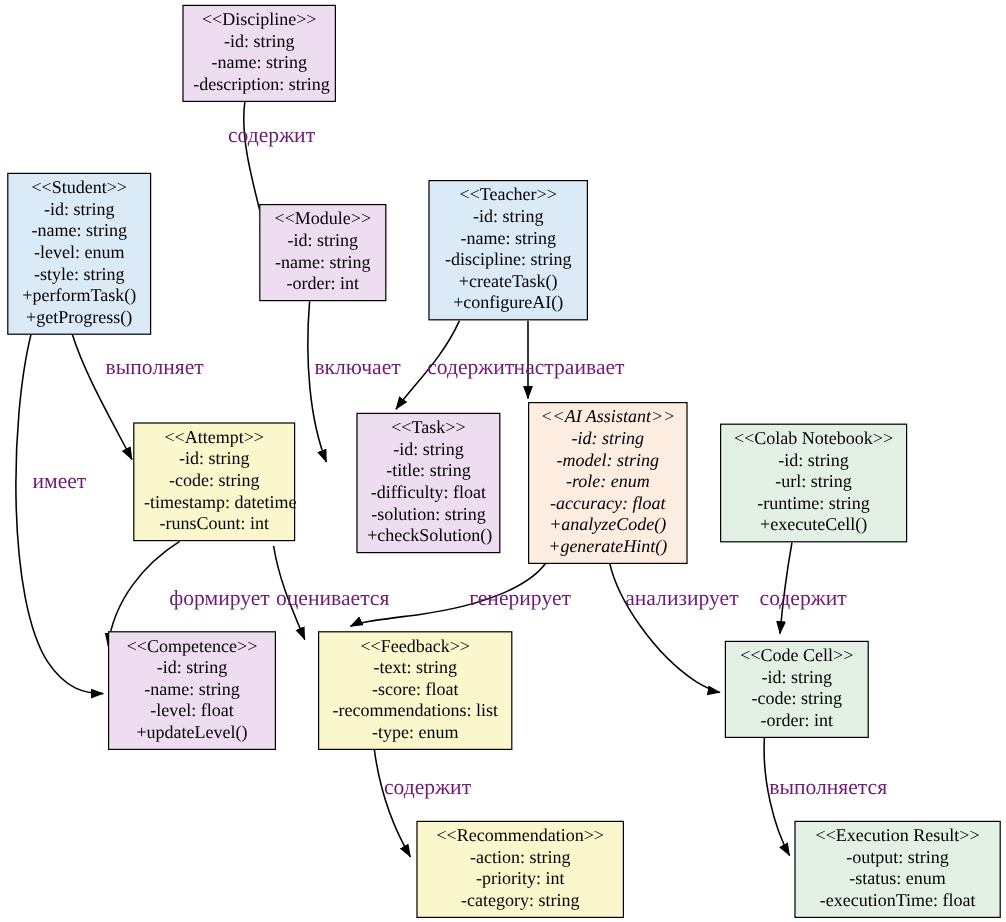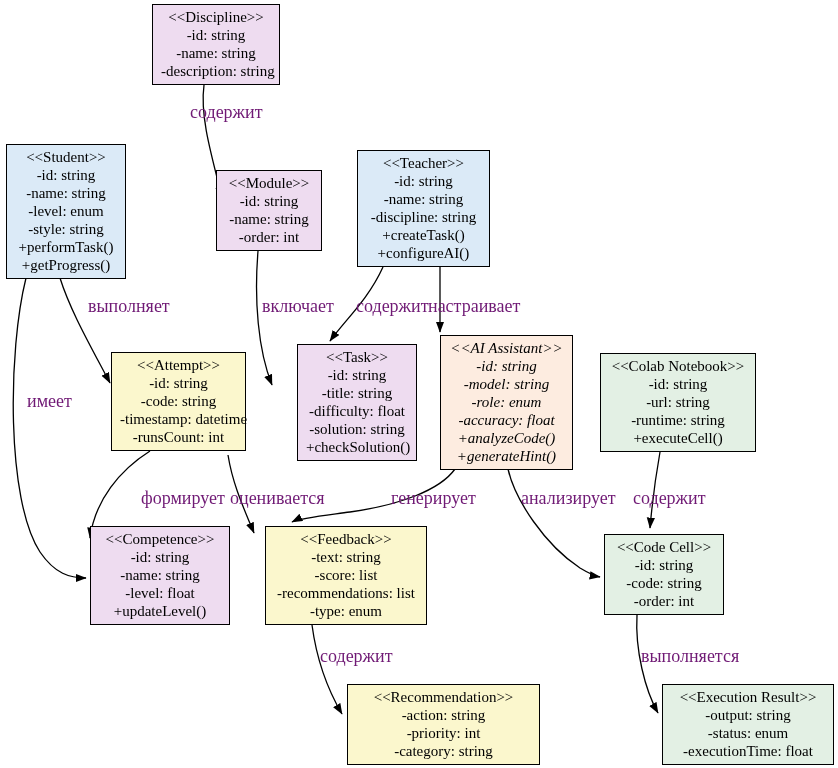--- a/index.html
+++ b/index.html
@@ -149,33 +149,33 @@
     <span class="cls-name">&lt;&lt;Competence&gt;&gt;</span>
     <span class="cls-member">-id: string</span>
     <span class="cls-member">-name: string</span>
     <span class="cls-member">-level: float</span>
     <span class="cls-member">+updateLevel()</span>
   </div>
 
   <div class="uml-class" style="left:265px; top:526px; width:162px; background:#fbf7cd;">
     <span class="cls-name">&lt;&lt;Feedback&gt;&gt;</span>
     <span class="cls-member">-text: string</span>
-    <span class="cls-member">-score: list</span>
+    <span class="cls-member">-score: float</span>
     <span class="cls-member">-recommendations: list</span>
     <span class="cls-member">-type: enum</span>
   </div>
 
   <div class="uml-class" style="left:604px; top:534px; width:120px; background:#e3f0e4;">
     <span class="cls-name">&lt;&lt;Code Cell&gt;&gt;</span>
     <span class="cls-member">-id: string</span>
     <span class="cls-member">-code: string</span>
     <span class="cls-member">-order: int</span>
   </div>
 
-  <div class="uml-class" style="left:347px; top:684px; width:193px; background:#fbf7cd;">
+  <div class="uml-class" style="left:347px; top:684px; width:173px; background:#fbf7cd;">
     <span class="cls-name">&lt;&lt;Recommendation&gt;&gt;</span>
     <span class="cls-member">-action: string</span>
     <span class="cls-member">-priority: int</span>
     <span class="cls-member">-category: string</span>
   </div>
 
   <div class="uml-class" style="left:662px; top:684px; width:172px; background:#e3f0e4;">
     <span class="cls-name">&lt;&lt;Execution Result&gt;&gt;</span>
     <span class="cls-member">-output: string</span>
     <span class="cls-member">-status: enum</span>

